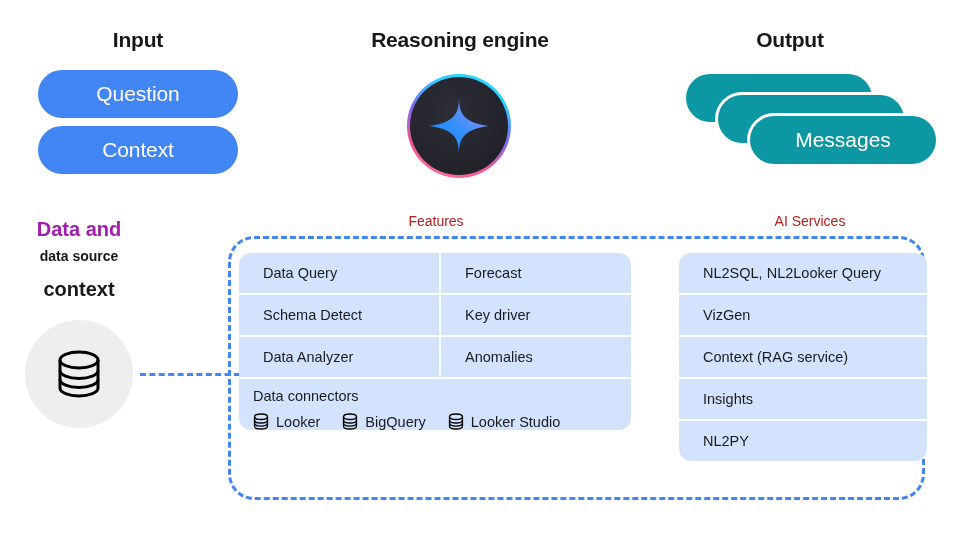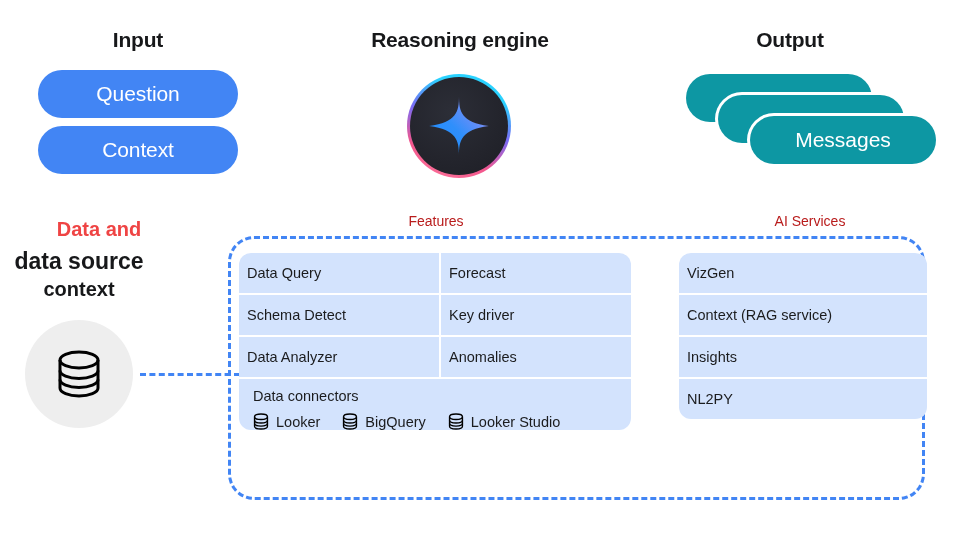--- a/index.html
+++ b/index.html
@@ -147,21 +147,21 @@
     display: grid;
     grid-template-columns: 1fr;
     row-gap: 2px;
   }
   .cell {
     background: #d3e3fd;
     font-size: 14.5px;
     color: #1b1c1e;
     display: flex;
     align-items: center;
-    padding: 0 8px;
+    padding: 0 24px;
     height: 40px;
     box-sizing: border-box;
     white-space: nowrap;
   }
   .cell.span2 {
     grid-column: 1 / span 2;
     height: auto;
     display: block;
     padding: 9px 14px 0 14px;
   }
@@ -225,22 +225,22 @@
   <div class="pill-teal back" style="left:686px; top:74px; width:186px; height:48px;">
     <span></span>
   </div>
   <div class="pill-teal mid" style="left:718px; top:95px; width:186px; height:48px;">
     <span></span>
   </div>
   <div class="pill-teal front" style="left:750px; top:116px; width:186px; height:48px;">
     <span>Messages</span>
   </div>
 
-  <div class="group-label" style="left:0px; top:218px; width:158px; font-size:20px; font-weight:700; color:#ef4444;padding-left:20px;">Data and</div>
-  <div class="group-label" style="left:0px; top:248px; width:158px; font-size:23px; font-weight:700; color:#17181a;">data source</div>
+  <div class="group-label" style="left:0px; top:218px; width:158px; font-size:20px; font-weight:700; color:#a21caf;">Data and</div>
+  <div class="group-label" style="left:0px; top:248px; width:158px; font-size:14px; font-weight:700; color:#17181a;">data source</div>
   <div class="group-label" style="left:0px; top:278px; width:158px; font-size:20px; font-weight:700; color:#17181a;">context</div>
 
   <div class="db-circle" style="left:25px; top:320px;">
     <svg width="46" height="50" viewBox="0 0 46 50">
       <ellipse cx="23" cy="11" rx="19" ry="8" fill="none" stroke="#000" stroke-width="3"></ellipse>
       <path d="M4 11 V39 C4 43.4 12.5 47 23 47 C33.5 47 42 43.4 42 39 V11" fill="none" stroke="#000" stroke-width="3"></path>
       <path d="M4 21.5 C4 25.9 12.5 29.5 23 29.5 C33.5 29.5 42 25.9 42 21.5" fill="none" stroke="#000" stroke-width="3"></path>
       <path d="M4 30.5 C4 34.9 12.5 38.5 23 38.5 C33.5 38.5 42 34.9 42 30.5" fill="none" stroke="#000" stroke-width="3"></path>
     </svg>
   </div>
@@ -297,19 +297,20 @@
           <span>Looker Studio</span>
         </div>
 
       </div>
     </div>
   </div>
 
   <div class="group-label" style="left:740px; top:213px; width:140px;">AI Services</div>
 
   <div class="card grid-1" style="left:679px; top:253px; width:248px;">
+    <div class="cell">NL2SQL, NL2Looker Query</div>
     <div class="cell">VizGen</div>
     <div class="cell">Context (RAG service)</div>
     <div class="cell">Insights</div>
     <div class="cell">NL2PY</div>
   </div>
 
 </div>
 
 </body></html>

